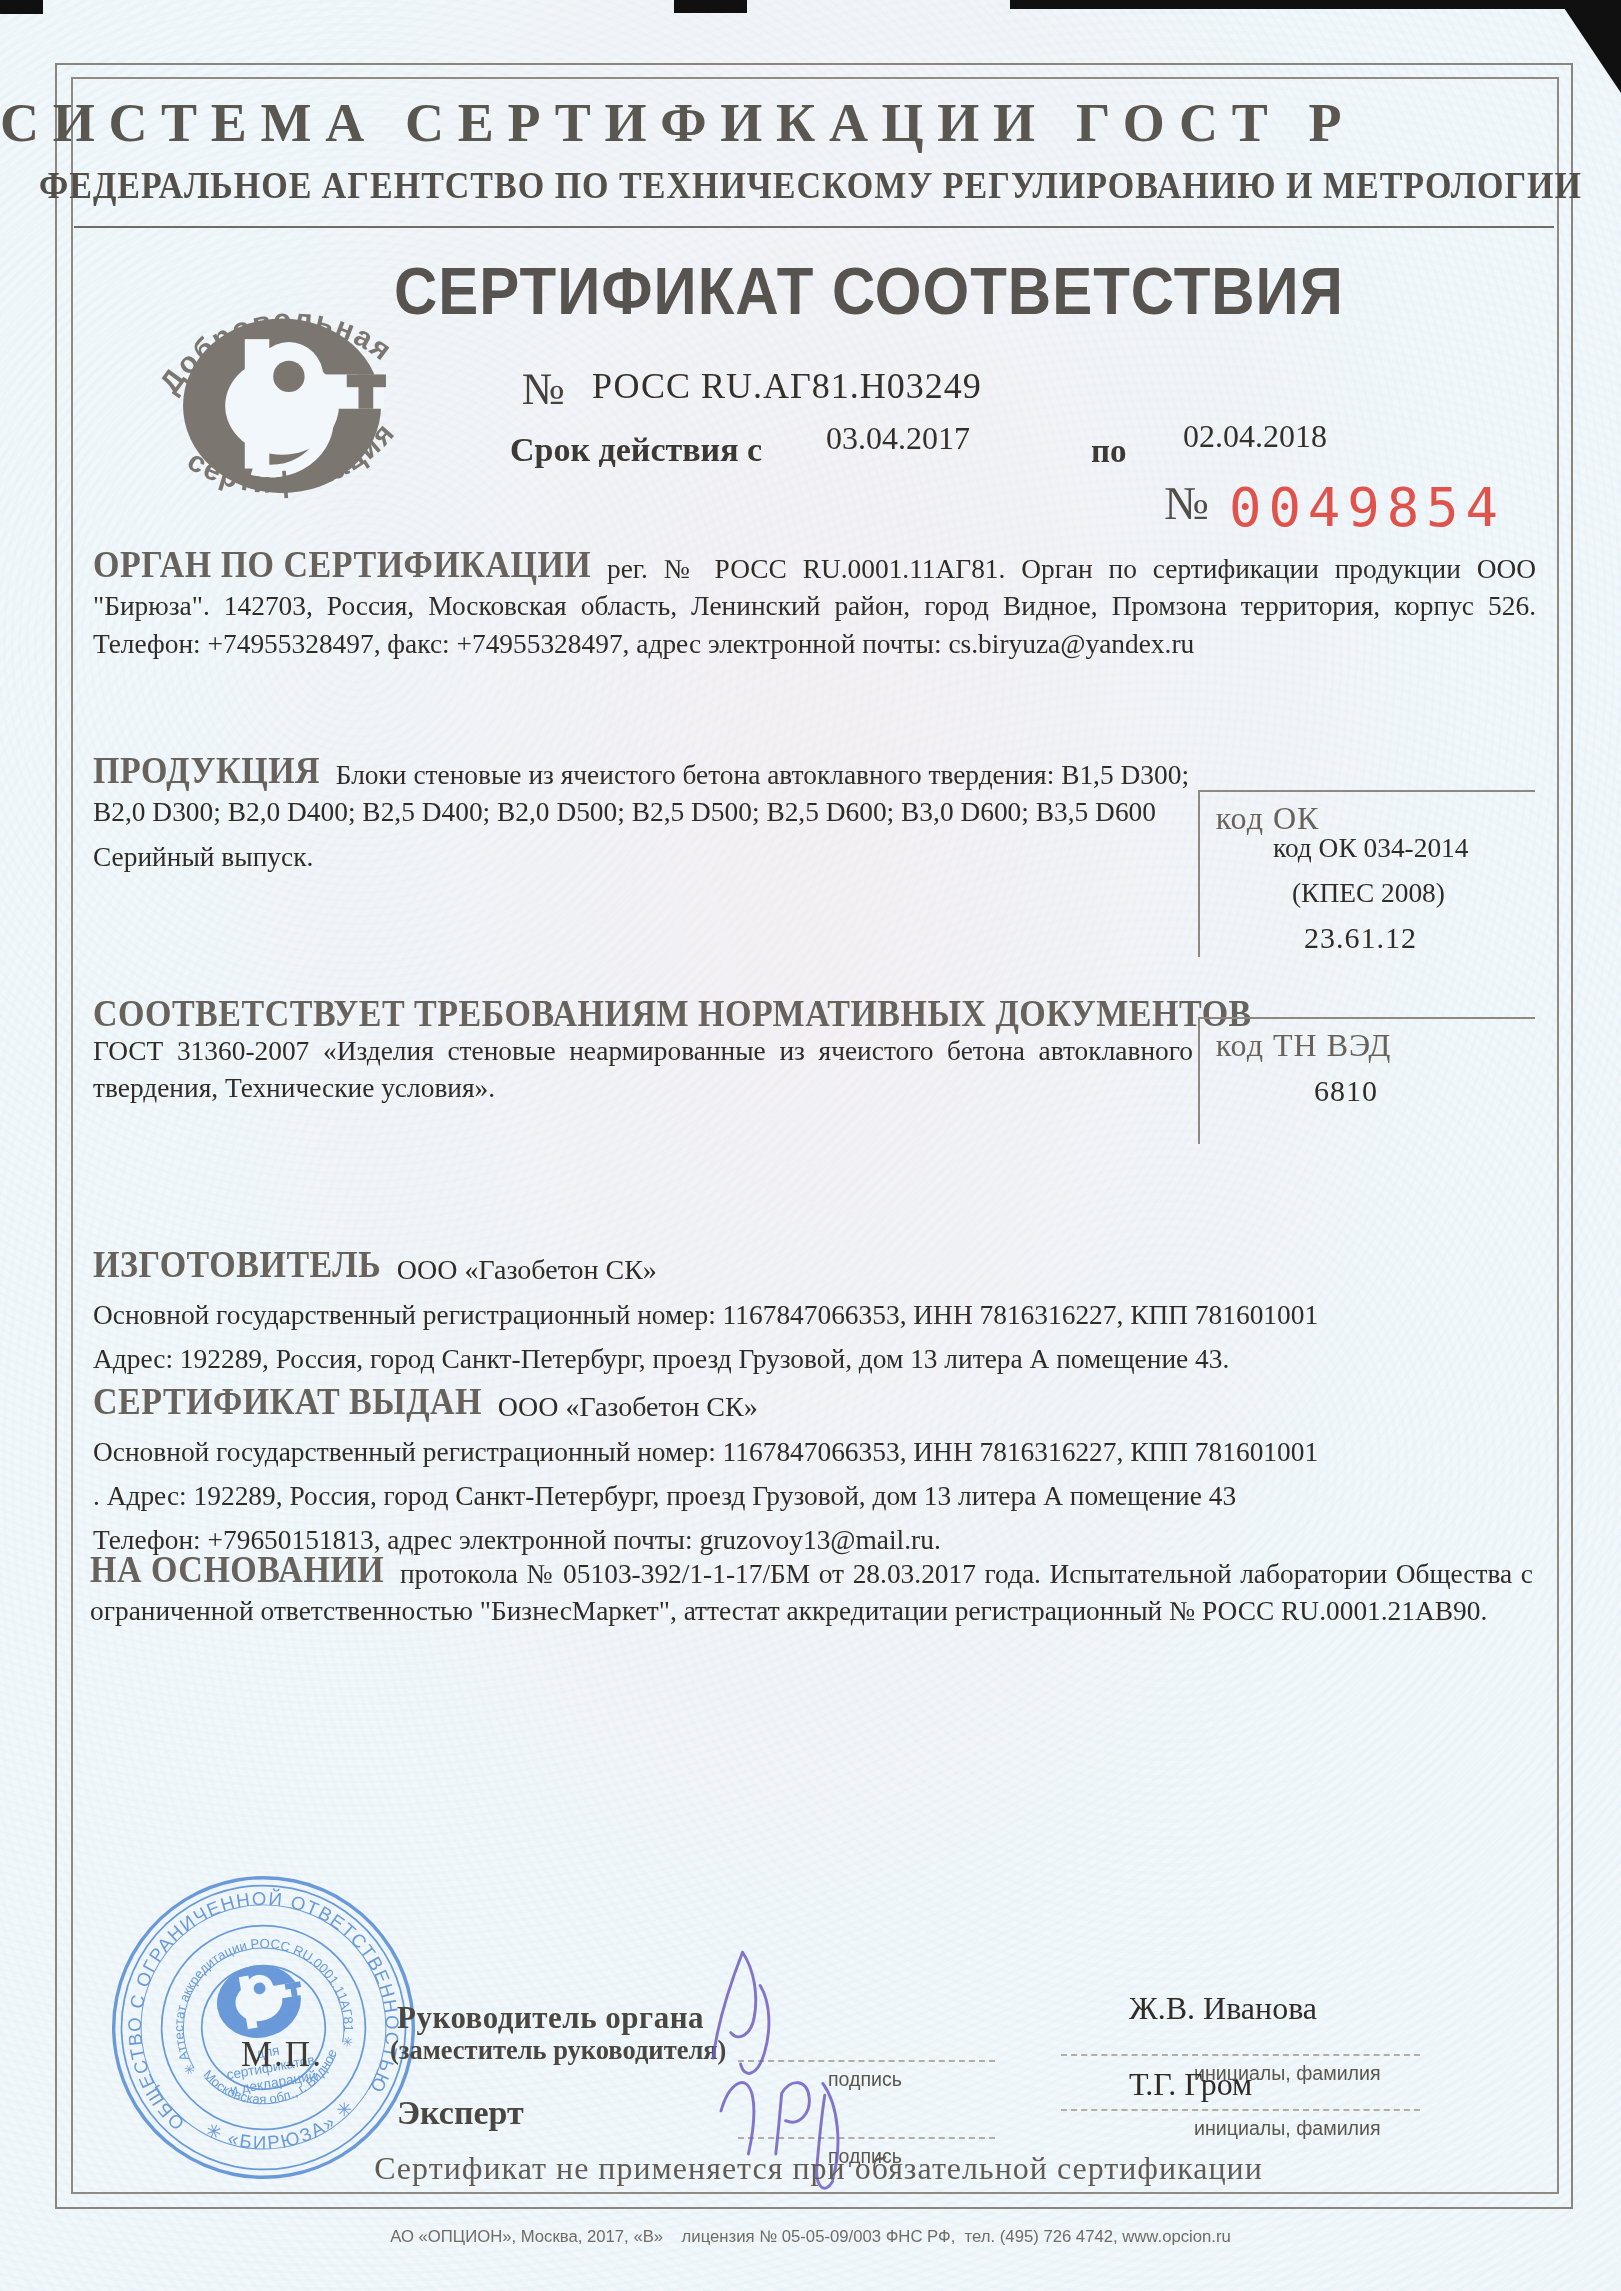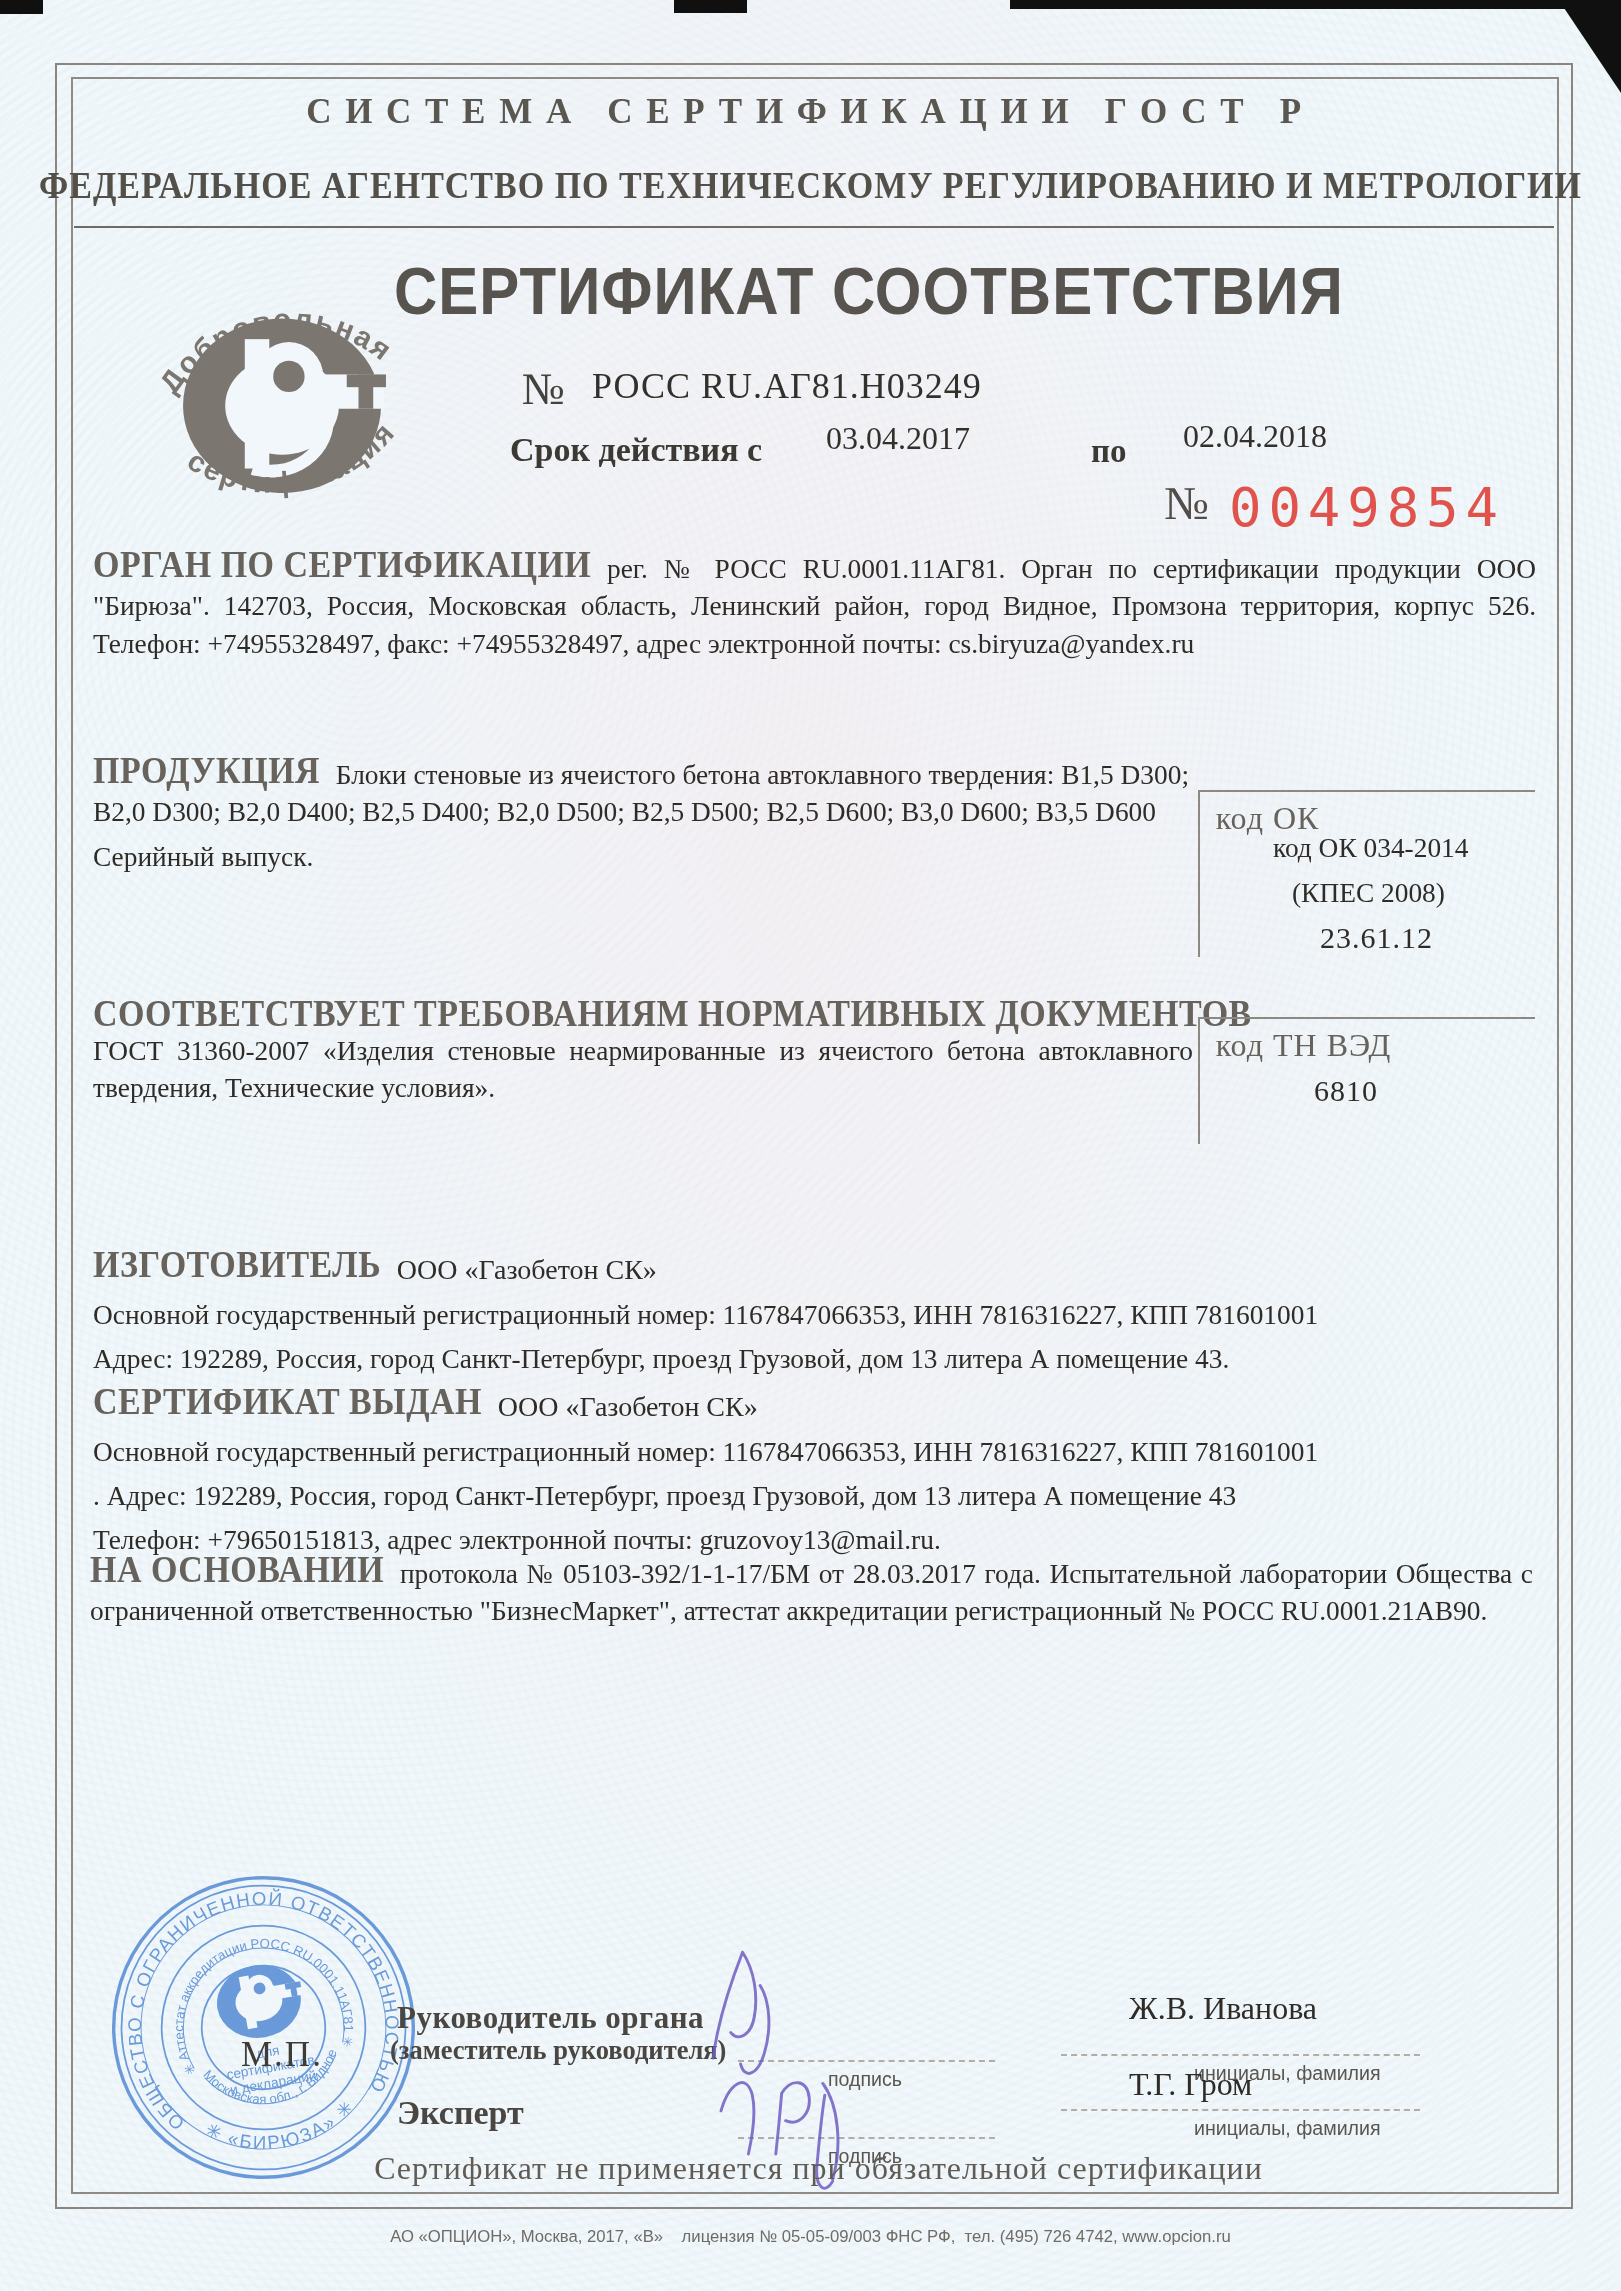--- a/index.html
+++ b/index.html
@@ -16,21 +16,21 @@
   .artifact{position:absolute;background:#101010;}
   .a1{left:0;top:0;width:43px;height:13.7px;}
   .a2{left:674px;top:0;width:73px;height:12.7px;}
   .a3{left:1010px;top:0;width:612px;height:8.8px;}
   .a4{left:1545px;top:0;width:76px;height:93px;clip-path:polygon(18% 0,100% 0,100% 100%);}
   
   .frame-outer{position:absolute;left:55px;top:63px;width:1514px;height:2142px;border:2.9px solid #8a867f;}
   .frame-inner{position:absolute;left:71px;top:77px;width:1484px;height:2113px;border:2px solid #8f8b84;}
   .hrule{position:absolute;left:74px;top:226px;width:1480px;height:0;border-top:2.9px solid #6f6b64;}
   
-  .hdr1{position:absolute;left:0;top:92px;width:100%;text-align:center;font-size:35px;letter-spacing:13.7px;color:#5a5650;font-weight:600;}
+  .hdr1{position:absolute;left:0;top:92px;width:100%;font-size:54px;letter-spacing:13.7px;color:#5a5650;font-weight:600;}
   .hdr2{position:absolute;left:0;top:167px;width:100%;text-align:center;font-size:34px;letter-spacing:1px;color:#534f49;font-weight:600;transform:scaleY(1.1);}
   .title{position:absolute;left:394px;top:253px;width:1019px;font-family:"Liberation Sans",sans-serif;font-weight:bold;font-size:60px;letter-spacing:1px;color:#57534e;white-space:nowrap;transform:scaleY(1.1);transform-origin:left top;}
   .no-label{position:absolute;left:522px;top:363px;font-size:45px;color:#45423d;}
   .cert-number{position:absolute;left:592px;top:365px;font-size:36px;color:#33302c;letter-spacing:1px;}
   .validity{position:absolute;left:510px;top:431px;font-size:34px;font-weight:bold;color:#3c3934;}
   .date-from{position:absolute;left:826px;top:420px;font-size:32px;color:#33302c;}
   .to-label{position:absolute;left:1091px;top:433px;font-size:33px;font-weight:bold;color:#3c3934;}
   .date-to{position:absolute;left:1183px;top:418px;font-size:32px;color:#33302c;}
   .form-no{position:absolute;left:1164px;top:476px;font-size:47px;color:#514d48;}
   .form-number{position:absolute;left:1229px;top:476px;font-family:"DejaVu Sans Mono",monospace;font-size:54px;letter-spacing:6.9px;color:#e0534d;}
@@ -39,21 +39,21 @@
   .sec-h{float:left;margin-right:15.7px;font-size:34px;line-height:29px;font-weight:bold;color:#67635c;letter-spacing:0.5px;transform:scaleY(1.12);transform-origin:left bottom;white-space:nowrap;}
   .sec-h.block{float:none;display:block;margin:0 0 3.9px 0;}
   .sec-name{font-size:28px;}
   .sec-lines{clear:both;padding-top:7.8px;}
   .sec-lines div{margin-bottom:6.9px;}
   
   .codebox{position:absolute;border-top:2px solid #8d8982;border-left:2px solid #8d8982;}
   .codebox .cb-label{position:absolute;left:15.7px;top:7.8px;font-size:32px;color:#67635c;letter-spacing:1px;}
   .okb-1{position:absolute;left:73px;top:41px;font-size:27.4px;color:#2f2c28;}
   .okb-2{position:absolute;left:92px;top:86px;font-size:27.4px;color:#2f2c28;}
-  .okb-3{position:absolute;left:104px;top:129px;font-size:30px;color:#2f2c28;letter-spacing:1px;margin-left:16px;}
+  .okb-3{position:absolute;left:104px;top:129px;font-size:30px;color:#2f2c28;letter-spacing:1px;}
   .tnv-v{position:absolute;left:114px;top:55px;font-size:30px;color:#2f2c28;letter-spacing:1px;}
   .addl-text{position:absolute;left:659px;top:-13.7px;font-size:27.4px;color:#2f2c28;white-space:nowrap;text-align:left;}
   
   .mp{position:absolute;left:241px;top:2035px;font-size:35px;letter-spacing:2px;color:#3f3c37;font-weight:400;}
   .role1{position:absolute;left:397px;top:2000px;font-size:31px;font-weight:bold;color:#4a4641;letter-spacing:0.5px;}
   .role1s{position:absolute;left:390px;top:2035px;font-size:26.5px;font-weight:bold;color:#4a4641;}
   .role2{position:absolute;left:397px;top:2094px;font-size:34px;font-weight:bold;color:#4a4641;}
   .sigline{position:absolute;height:0;border-bottom:2px dashed #b2ada5;}
   .l-a{left:738px;top:2060px;width:257px;}
   .l-b{left:1061px;top:2054px;width:359px;}

